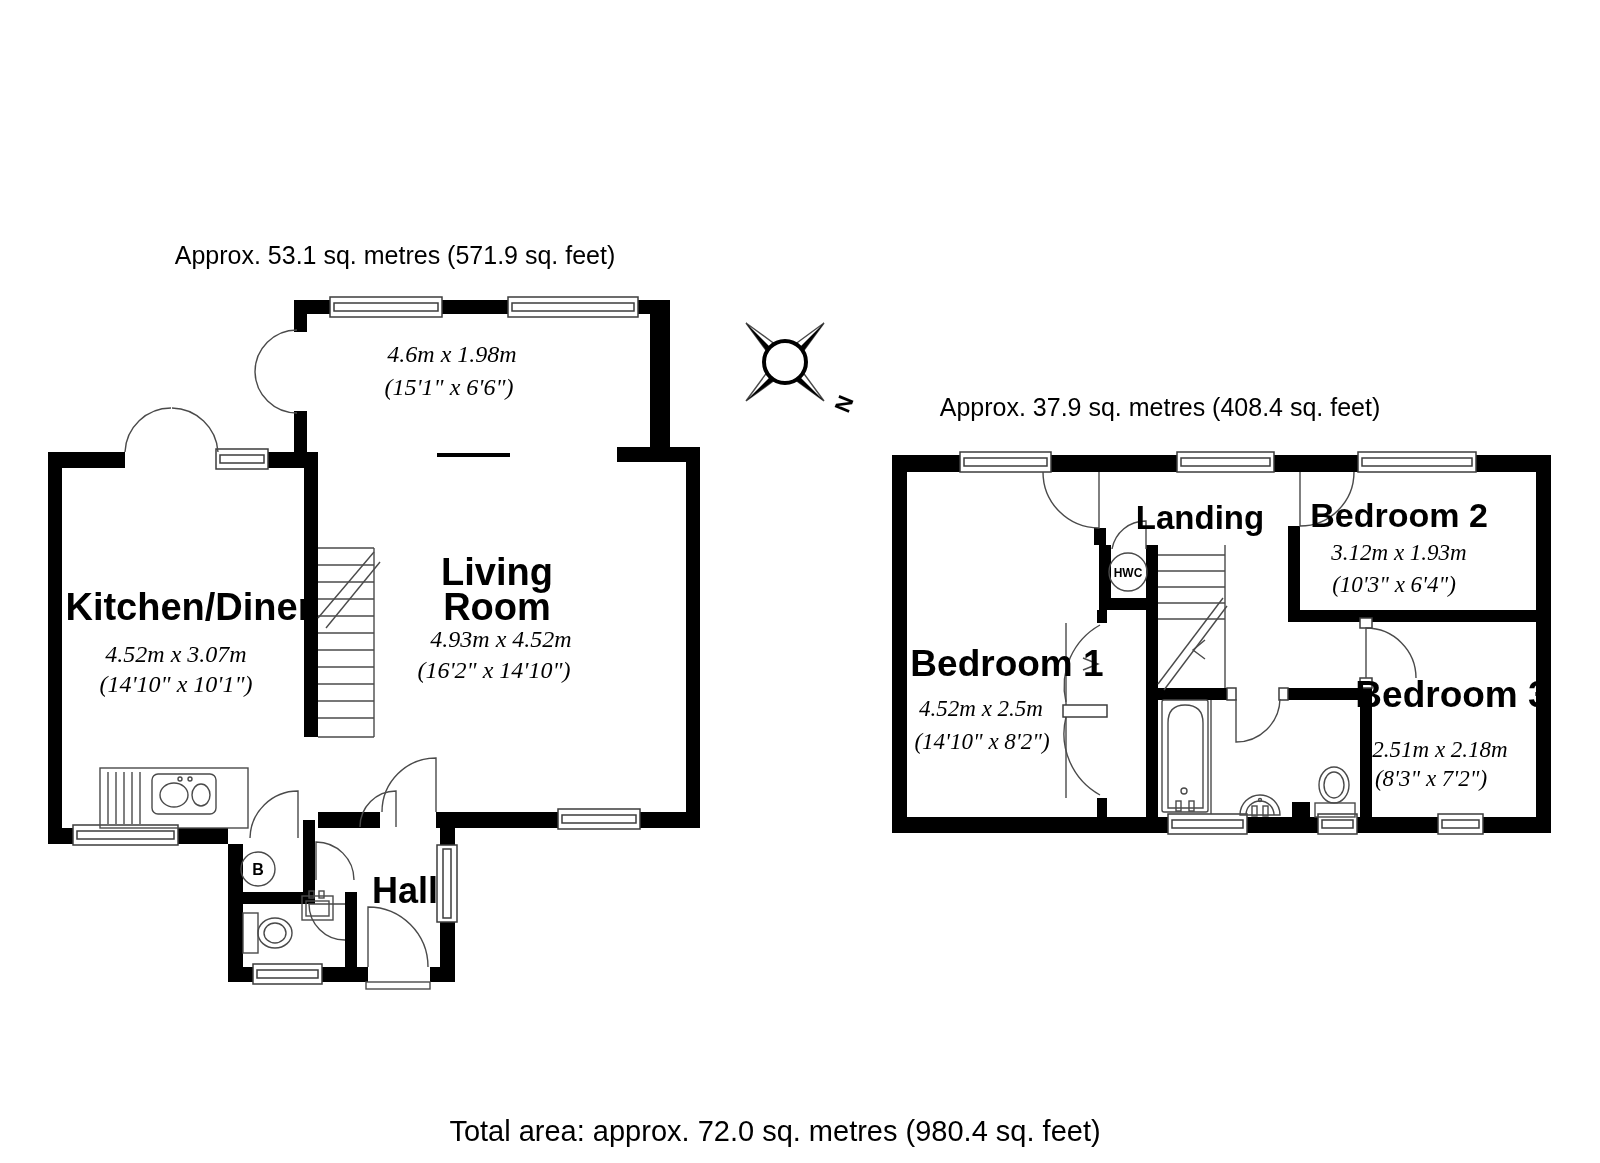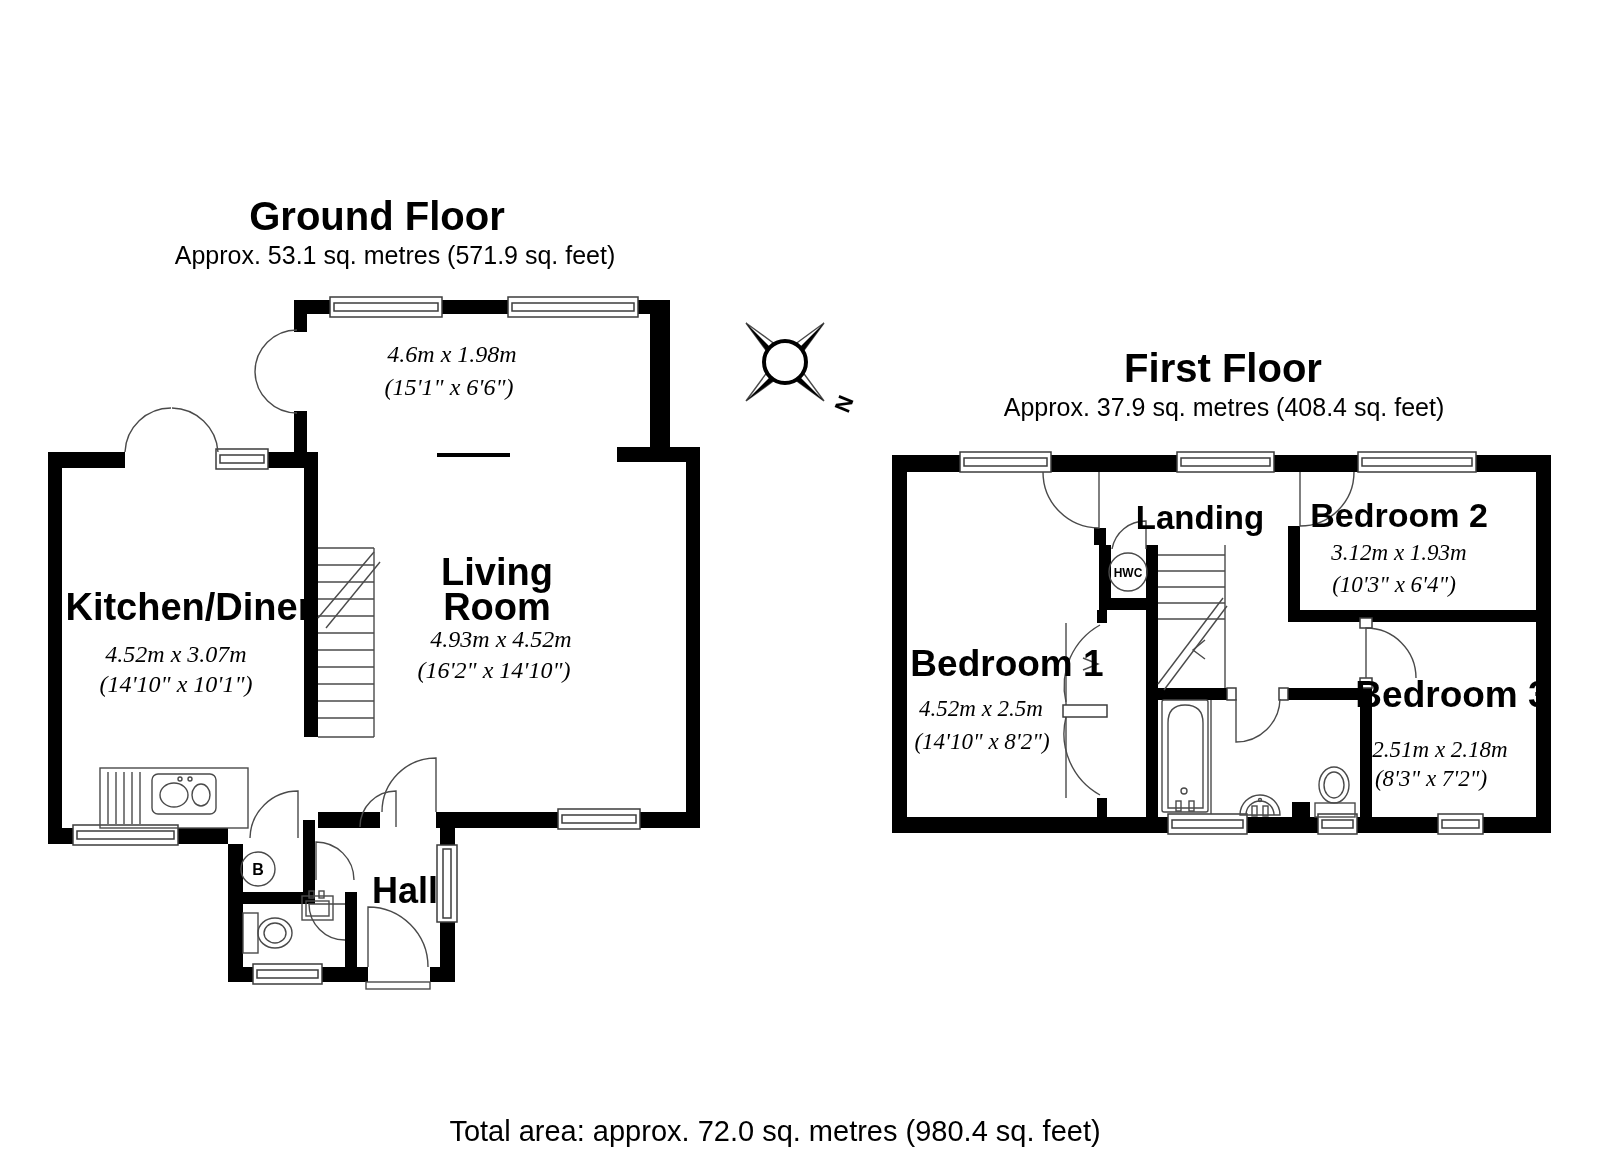--- a/index.html
+++ b/index.html
@@ -15,25 +15,23 @@
   .win{fill:#fff;stroke:#3d3d3d;stroke-width:1.5;}
   .t-room{font-family:"Liberation Sans",sans-serif;font-weight:bold;fill:#000;}
   .t-dim{font-family:"Liberation Serif",serif;font-style:italic;fill:#000;}
   .t-small{font-family:"Liberation Sans",sans-serif;font-weight:bold;fill:#000;}
 </style>
 </head>
 <body>
 
 <div class="page">
 
-  <div class="floor-title" style="left:377px;top:194px;">Ground Floor</div>
   <div class="floor-sub" style="left:372px;top:241px;margin-left:23px;">Approx. 53.1 sq. metres (571.9 sq. feet)</div>
 
-  <div class="floor-title" style="left:1223px;top:346px;">First Floor</div>
-  <div class="floor-sub" style="left:1224px;top:393px;">Approx. 37.9 sq. metres (408.4 sq. feet)</div>
+  <div class="floor-sub" style="left:1160px;top:393px;">Approx. 37.9 sq. metres (408.4 sq. feet)</div>
 
   <div class="total-area" style="left:775px;top:1115px;">Total area: approx. 72.0 sq. metres (980.4 sq. feet)</div>
 
   <svg width="1600" height="1163" viewBox="0 0 1600 1163">
 
     <g>
 
       <g>
         <rect class="wall" x="294" y="300" width="376" height="14"></rect>
         <rect class="wall" x="294" y="300" width="13" height="32"></rect>

